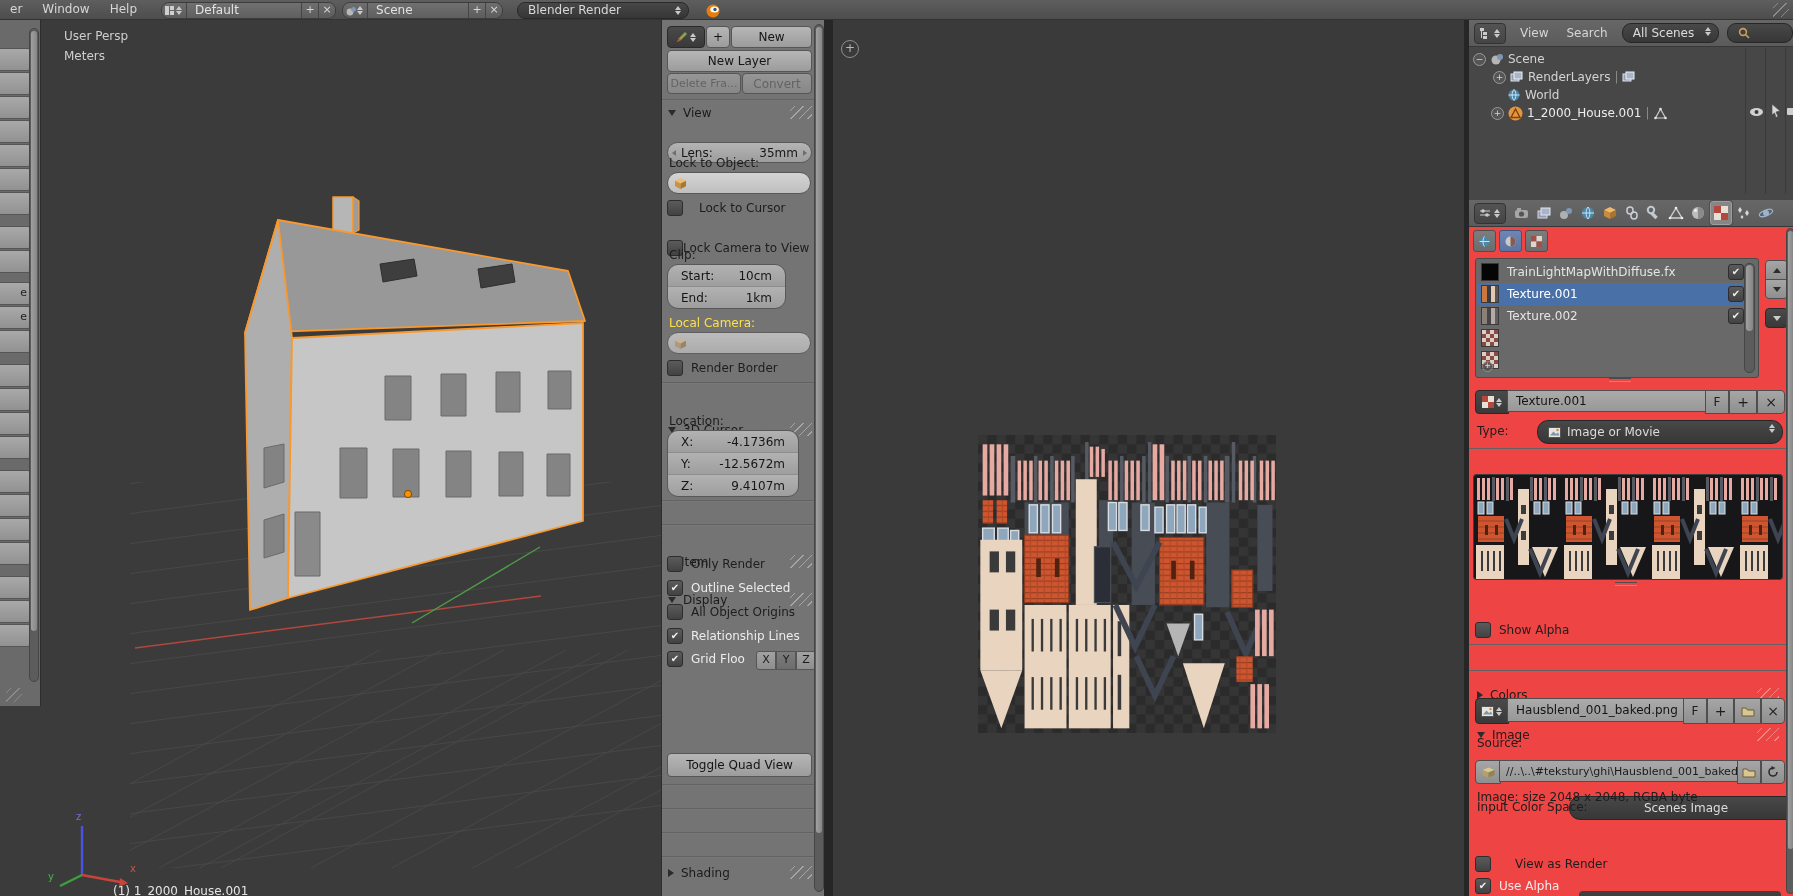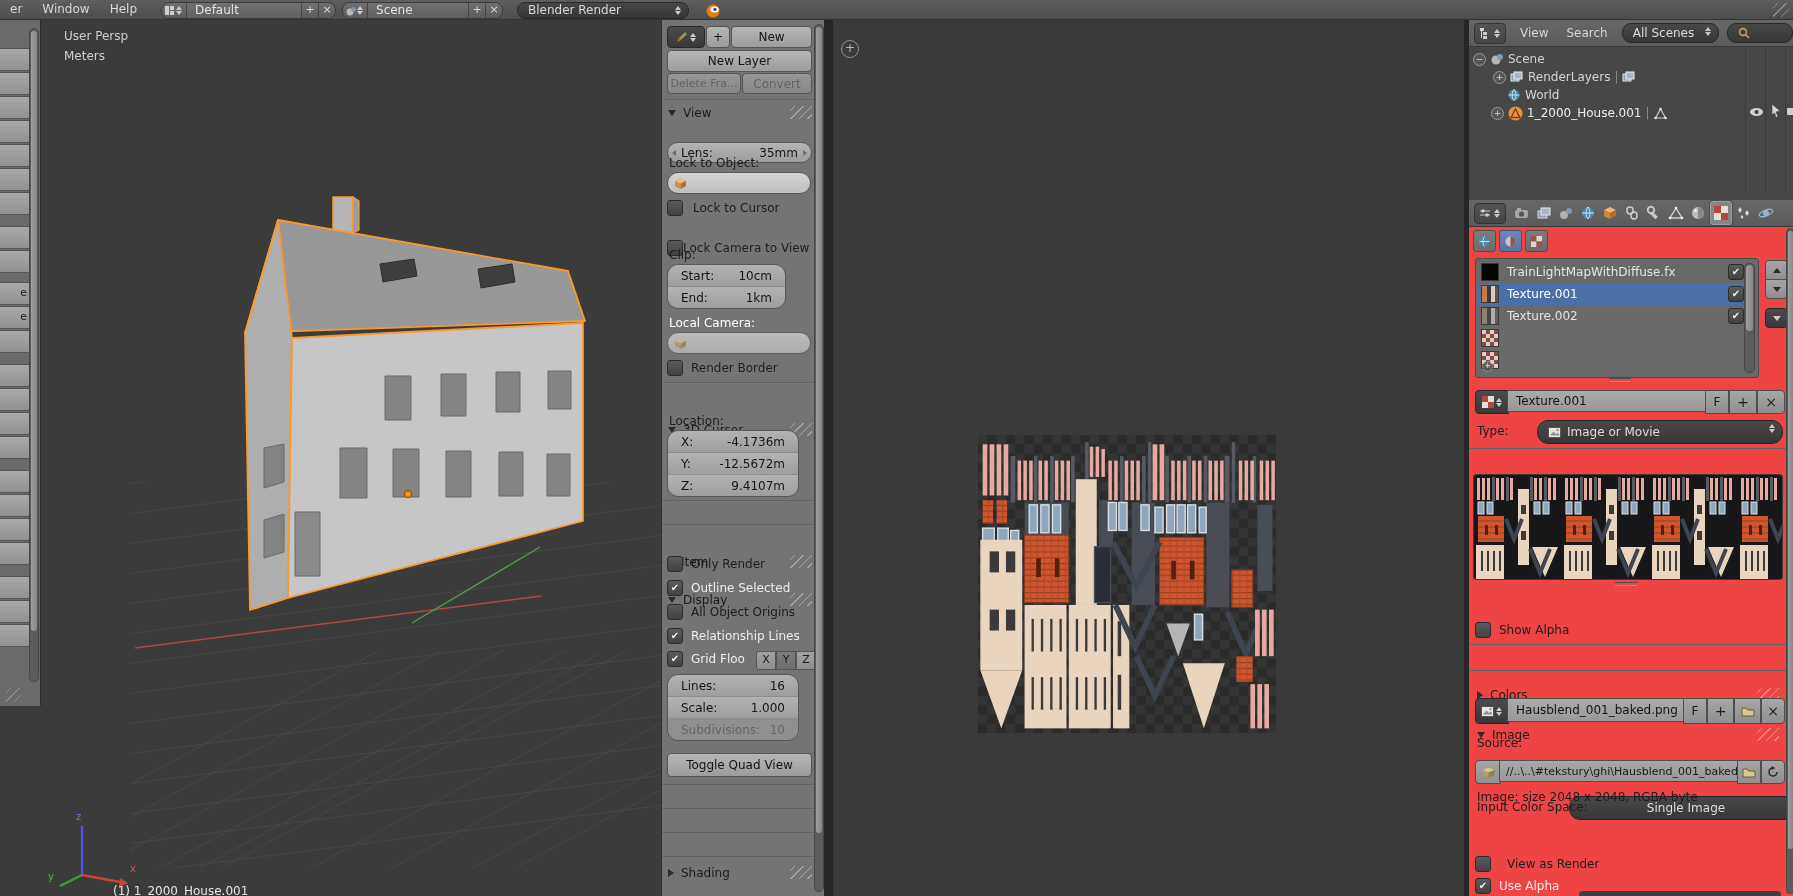--- a/index.html
+++ b/index.html
@@ -35,21 +35,21 @@
   
   .viewport{left:0;top:20px;width:824px;height:876px;background:#3b3b3b;}
   .toolshelf{left:0;top:20px;width:40px;height:686px;background:#6a6a6a;border-right:1px solid #2d2d2d;z-index:4;}
   .stub{position:absolute;left:-8px;width:34px;height:21px;background:linear-gradient(#a9a9a9,#919191);
         border:1px solid #555;border-radius:0 4px 4px 0;color:#222;font-size:11px;text-align:right;padding-right:4px;line-height:20px;}
   .uveditor{left:833px;top:20px;width:631px;height:876px;background:#3a3a3a;}
   .rightcol{left:1469px;top:20px;width:324px;height:876px;background:#474747;}
 
   
   .lbl{color:#1d1d1d;font-size:12px;}
-  .lbl-dis{color:#ffffff;font-size:12px;}
+  .lbl-dis{color:#fde047;font-size:12px;}
   .wlbl{color:#ececec;font-size:12px;}
   .btn{background:linear-gradient(#b6b6b6,#9c9c9c);border:1px solid #565656;border-radius:4px;
        color:#141414;text-align:center;font-size:12px;display:flex;align-items:center;justify-content:center;}
   .btn-dis{background:linear-gradient(#969696,#878787);color:#636363;}
   .pillfield{background:linear-gradient(#b4b4b4,#9d9d9d);border:1px solid #585858;border-radius:11px;
              display:flex;justify-content:space-between;align-items:center;padding:0 13px;color:#161616;font-size:12px;position:relative;gap:18px;}
   .pillfield:before{content:"";position:absolute;left:4px;top:7px;border-top:3.5px solid transparent;border-bottom:3.5px solid transparent;border-right:4px solid rgba(40,40,40,.45);}
   .pillfield:after{content:"";position:absolute;right:4px;top:7px;border-top:3.5px solid transparent;border-bottom:3.5px solid transparent;border-left:4px solid rgba(40,40,40,.45);}
   .stack{border:1px solid #585858;border-radius:11px;overflow:hidden;}
   .frow{height:21px;display:flex;justify-content:space-between;align-items:center;padding:0 13px;
@@ -306,21 +306,21 @@
         <span>35mm</span>
     </div>
     <div class="abs lbl" style="left:7px;top:136px">Lock to Object:</div>
     <div class="abs objfield" style="left:5px;top:152px;width:130px;height:20px">
       <svg width="13" height="13">
           <polygon points="6.5,1 12,3.8 6.5,6.6 1,3.8" fill="#f0bc71"></polygon>
           <polygon points="1,3.8 6.5,6.6 6.5,12 1,9.2" fill="#cb9144"></polygon>
           <polygon points="12,3.8 6.5,6.6 6.5,12 12,9.2" fill="#a97732"></polygon>
         </svg>
     </div>
-    <div class="abs row" style="left:5px;top:180px;gap:10px">
+    <div class="abs row" style="left:5px;top:180px;gap:16px">
       <span class="cb"></span>
       <span class="lbl">Lock to Cursor</span>
     </div>
     <div class="abs row" style="left:5px;top:220px;">
       <span class="cb"></span>
       <span class="lbl">Lock Camera to View</span>
     </div>
     <div class="abs lbl" style="left:7px;top:228px">Clip:</div>
     <div class="abs stack" style="left:5px;top:244px;width:117px">
       <div class="frow">
@@ -397,34 +397,20 @@
       <span class="wlbl">Relationship Lines</span>
     </div>
     <div class="abs row" style="left:5px;top:631px;gap:8px">
       <span class="cb">✔</span>
       <span class="wlbl">Grid Floo</span>
     </div>
     <div class="abs row" style="left:94px;top:631px">
       <span class="xyz" style="border-radius:3px 0 0 3px">X</span>
       <span class="xyz on">Y</span>
       <span class="xyz" style="border-radius:0 3px 3px 0">Z</span>
-    </div>
-    <div class="abs stack" style="left:5px;top:654px;width:130px">
-      <div class="frow">
-          <span>Lines:</span>
-          <span>16</span>
-        </div>
-      <div class="frow">
-          <span>Scale:</span>
-          <span>1.000</span>
-        </div>
-      <div class="frow dis">
-          <span>Subdivisions:</span>
-          <span>10</span>
-        </div>
     </div>
     <div class="abs btn" style="left:5px;top:733px;width:143px;height:22px">Toggle Quad View</div>
     <div class="abs sep" style="left:0;top:764px;width:152px"></div>
 
     <div class="abs hdr" style="left:6px;top:769px;width:144px">
       <span class="tri-r"></span>
       <span>Shading</span>
         <span class="grip"></span>
     </div>
     <div class="abs sep" style="left:0;top:788px;width:152px"></div>
@@ -950,21 +936,21 @@
       <div class="abs sqbtn" style="left:238px;top:498px;width:25px;height:24px;font-size:14px">+</div>
       <div class="abs sqbtn" style="left:265px;top:498px;width:25px;height:24px">
         <svg width="14" height="12">
             <path d="M1,3 h4 l1.5,2 H13 v6 H1 Z" fill="#d8c792" stroke="#6a5d35"></path>
           </svg>
       </div>
       <div class="abs sqbtn" style="left:292px;top:498px;width:22px;height:24px;border-radius:0 4px 4px 0;font-size:14px">×</div>
 
       <div class="abs lbl" style="left:8px;top:536px">Source:</div>
       <div class="abs ddark" style="left:100px;top:530px;width:212px;height:22px">
-        <span style="margin:0 auto">Single Image</span>
+        <span style="margin:0 auto">Scenes Image</span>
           <span class="dd-arrows"></span>
       </div>
 
       <div class="abs sqbtn" style="left:6px;top:560px;width:24px;height:22px;border-radius:4px 0 0 4px">
         <svg width="13" height="11">
             <polygon points="6.5,0.5 12.5,3 6.5,5.5 0.5,3" fill="#d8c792"></polygon>
             <polygon points="0.5,3 6.5,5.5 6.5,10.5 0.5,8" fill="#b5a068"></polygon>
             <polygon points="12.5,3 6.5,5.5 6.5,10.5 12.5,8" fill="#96824c"></polygon>
           </svg>
       </div>
@@ -977,21 +963,21 @@
       <div class="abs sqbtn" style="left:292px;top:560px;width:22px;height:22px;border-radius:0 4px 4px 0">
         <svg width="12" height="12">
             <path d="M10,6 A4,4 0 1 1 6,2" fill="none" stroke="#2c2c2c" stroke-width="1.6"></path>
             <polygon points="4.5,0 8.5,2 4.5,4" fill="#2c2c2c"></polygon>
           </svg>
       </div>
 
       <div class="abs lbl" style="left:8px;top:590px">Image: size 2048 x 2048, RGBA byte</div>
       <div class="abs lbl" style="left:8px;top:600px">Input Color Space:</div>
 
-      <div class="abs row" style="left:6px;top:656px;gap:16px">
+      <div class="abs row" style="left:6px;top:656px;gap:24px">
         <span class="cb"></span>
         <span class="lbl">View as Render</span>
       </div>
       <div class="abs row" style="left:6px;top:678px;gap:8px">
         <span class="cb">✔</span>
         <span class="wlbl">Use Alpha</span>
       </div>
       <div class="abs" style="left:110px;top:691px;width:202px;height:5px;background:#3f3f3f;border-radius:4px 4px 0 0"></div>
 
       <div class="abs sb-track" style="left:317px;top:28px;width:7px;height:664px">

